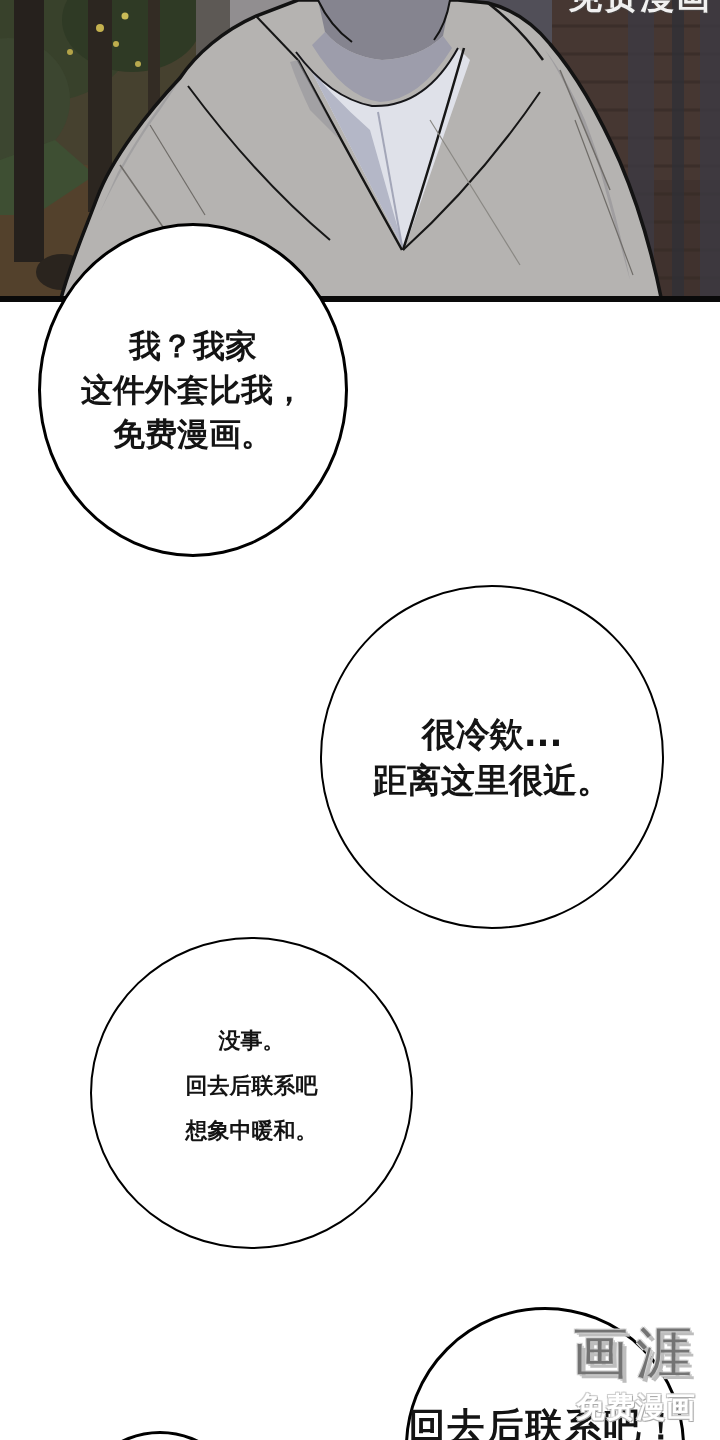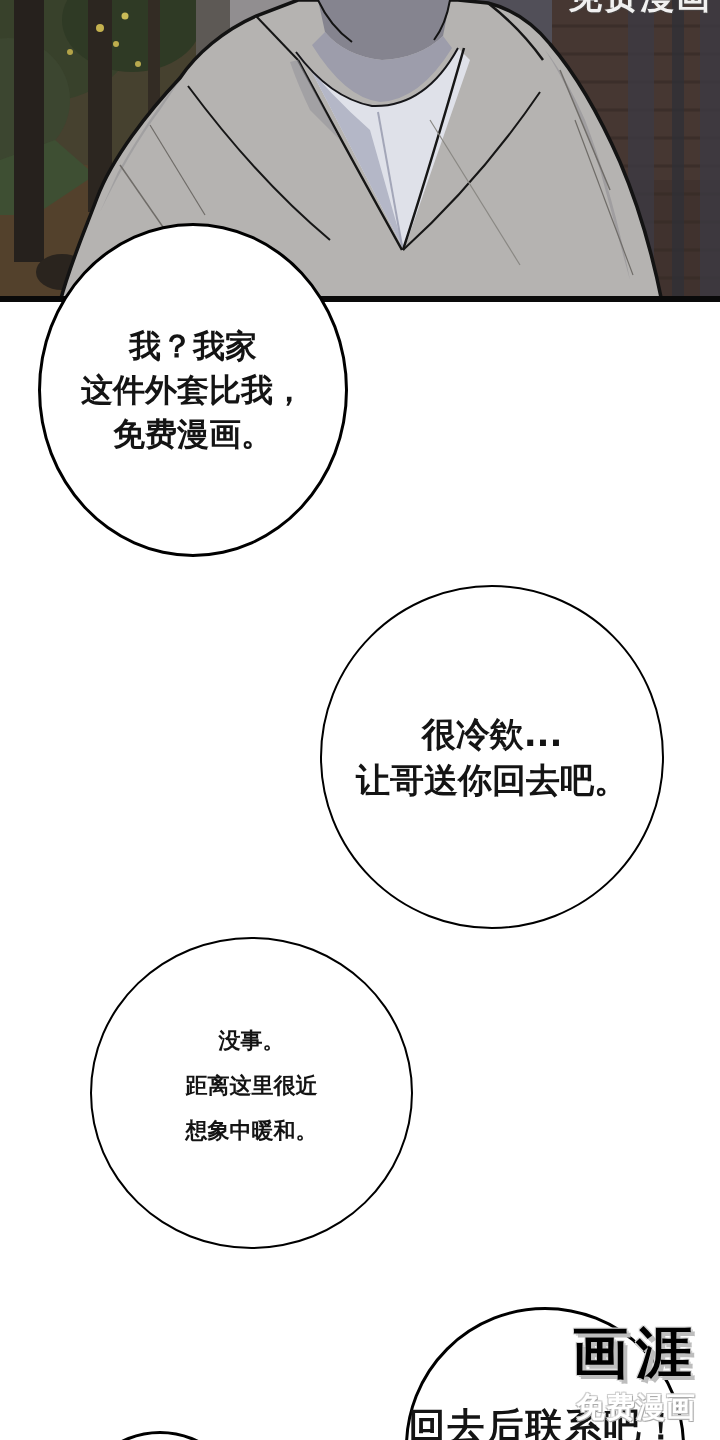--- a/index.html
+++ b/index.html
@@ -42,21 +42,21 @@
   .b4 { left:405px; top:1307px; width:280px; height:280px; border-width:3px;
         align-items:flex-start; }
   .b4 p { font-size:37px; line-height:43px; margin-top:95px; letter-spacing:2px;
           white-space:nowrap; }
 
   .b5 { left:73px; top:1431px; width:174px; height:174px; border-width:3px; }
 
   
   .logo { position:absolute; right:36px; bottom:12px; z-index:4; text-align:center; }
   .logo-brand {
-    font-size:56px; font-weight:700; color:#000000; letter-spacing:8px;
+    font-size:56px; font-weight:400; color:#737373; letter-spacing:8px;
     line-height:1; white-space:nowrap;
     text-shadow: 4px 4px 0 #bdbdbd, -1px -1px 0 #d8d8d8, 1px -1px 0 #d8d8d8,
                  -1px 1px 0 #d8d8d8, 2px 2px 0 #c6c6c6;
   }
   .logo-tagline {
     margin-top:7px; font-size:29px; font-weight:700; color:#ffffff;
     letter-spacing:1px; white-space:nowrap;
     text-shadow: 1px 1px 0 #ababab, -1px -1px 0 #cfcfcf, 1px -1px 0 #cfcfcf,
                  -1px 1px 0 #bdbdbd, 0 0 2px #b5b5b5;
   }
@@ -147,28 +147,28 @@
     <p>
       <span>我？我家</span><br>
       <span>这件外套比我，</span><br>
       <span>免费漫画。</span>
     </p>
   </div>
 
   <div class="bubble b2">
     <p>
       <span>很冷欸...</span><br>
-      <span>让哥送你回去吧。</span>
+      <span>距离这里很近。</span>
     </p>
   </div>
 
   <div class="bubble b3">
     <p>
       <span>没事。</span><br>
-      <span>距离这里很近</span><br>
+      <span>回去后联系吧</span><br>
       <span>想象中暖和。</span>
     </p>
   </div>
 
   <div class="bubble b4">
     <p>
       <span>回去后联系吧！</span>
     </p>
   </div>
 

